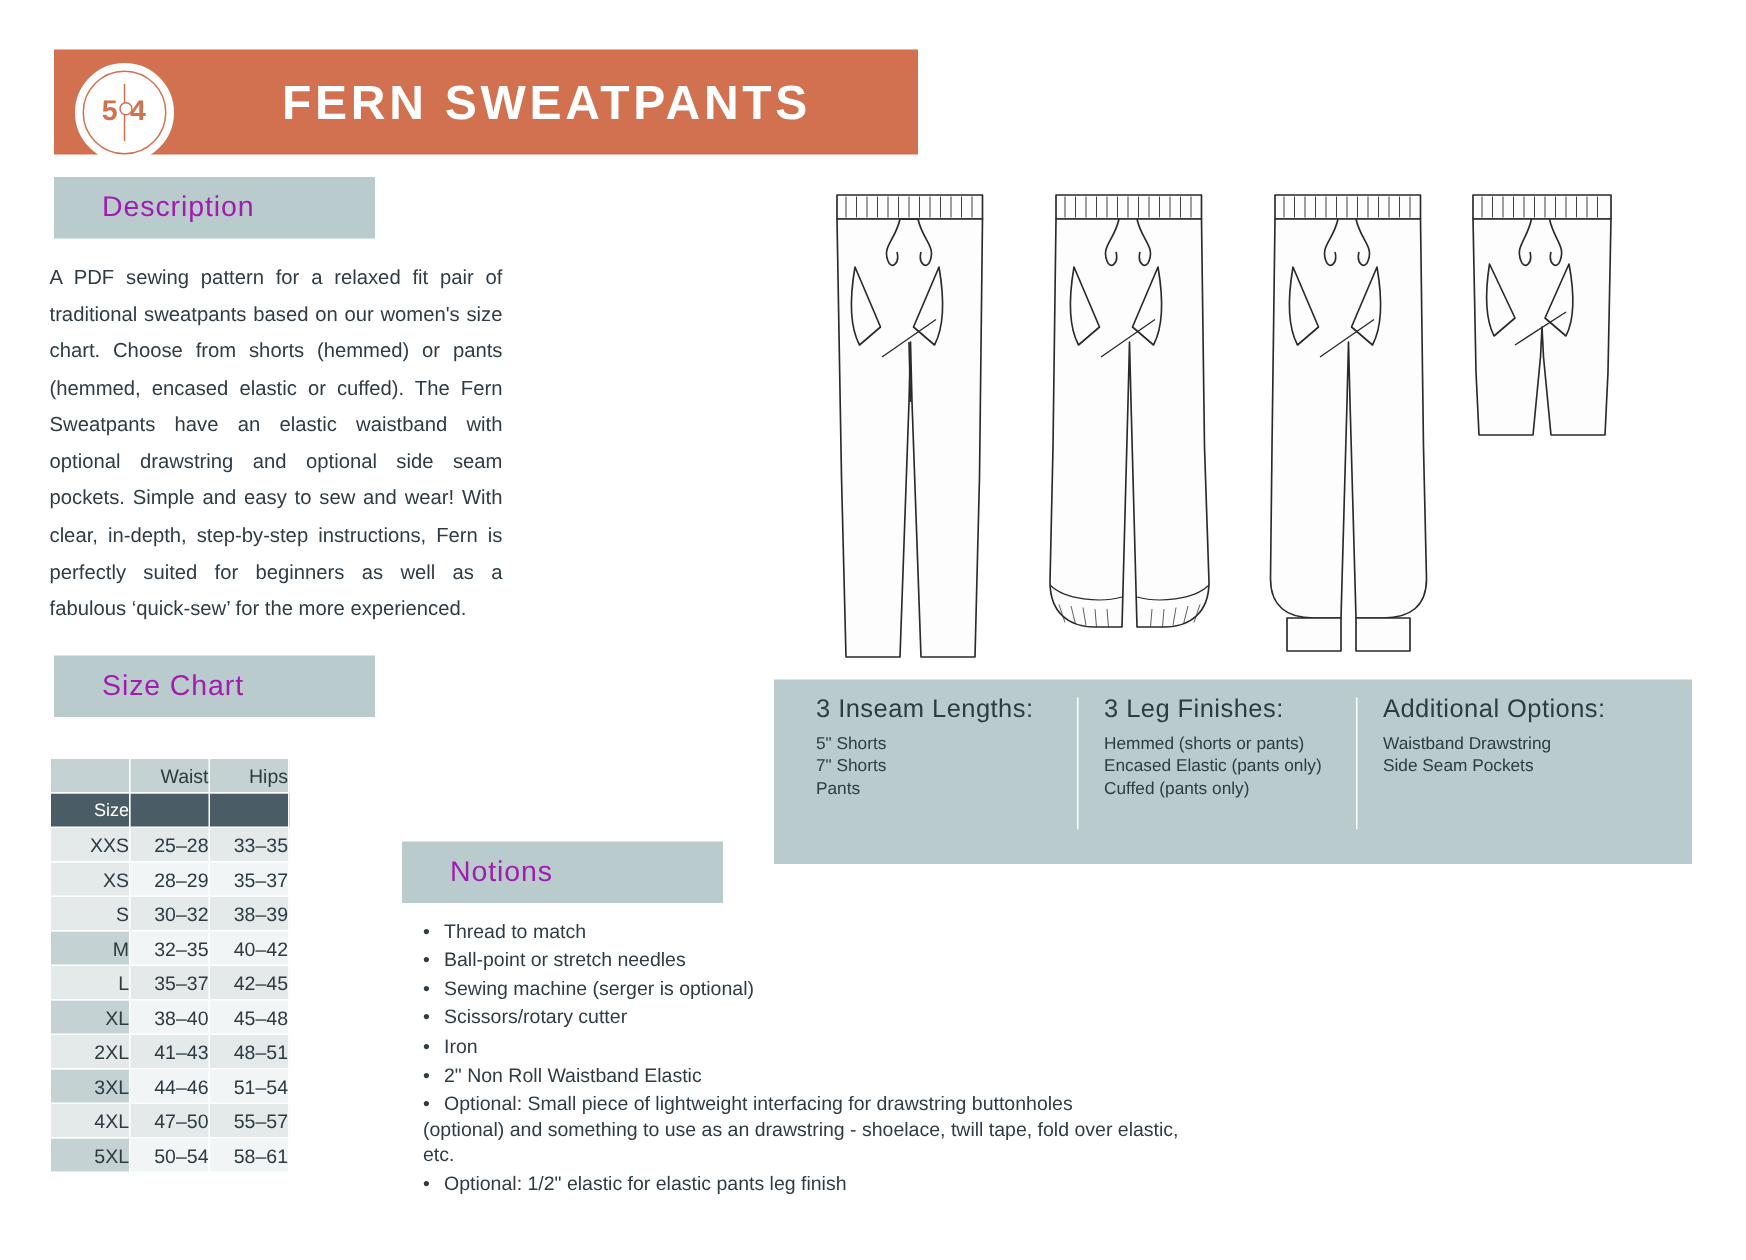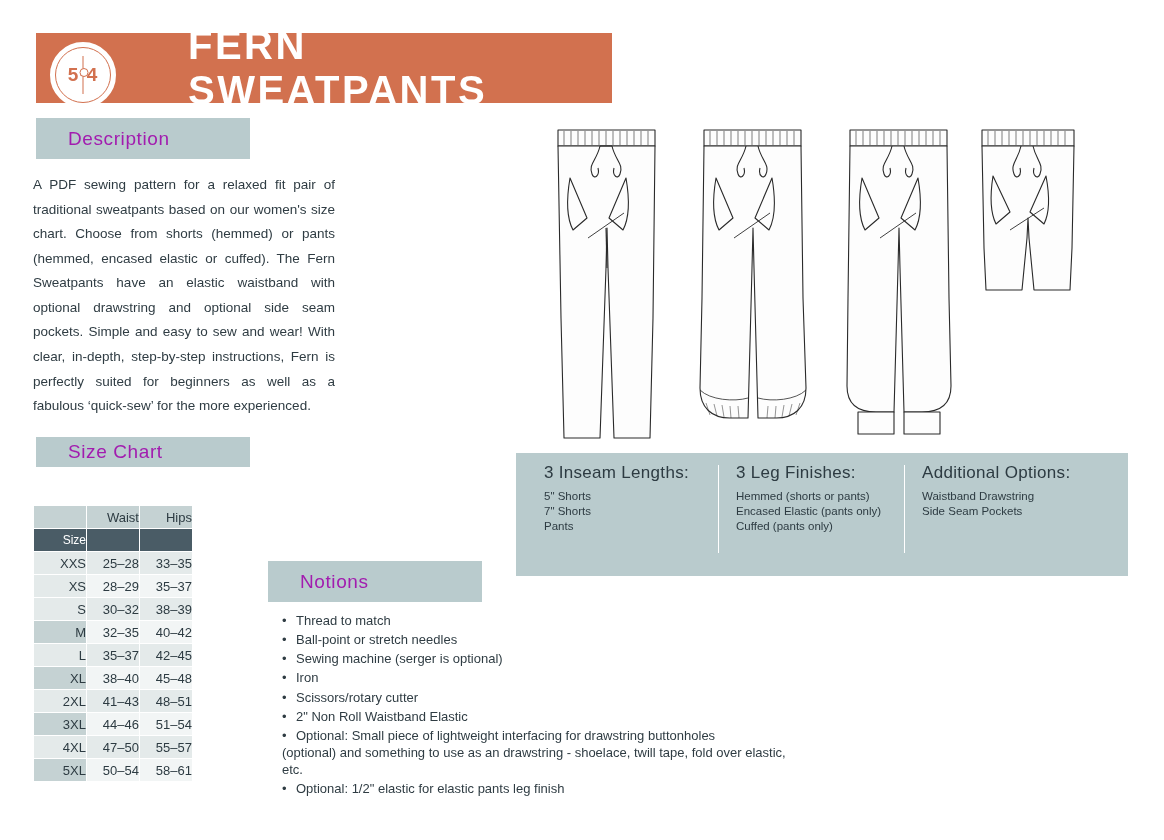--- a/index.html
+++ b/index.html
@@ -23,21 +23,21 @@
     top: 33px;
     width: 576px;
     height: 70px;
     background: #d2714f;
     display: flex;
     align-items: center;
   }
   .header-title {
     margin-left: 152px;
     color: #ffffff;
-    font-size: 40px;
+    font-size: 32px;
     letter-spacing: 2.5px;
     font-weight: bold;
   }
   .logo-circle {
     position: absolute;
     left: 50px;
     top: 42px;
     width: 62px;
     height: 62px;
     border-radius: 50%;
@@ -92,21 +92,21 @@
     display: flex;
     align-items: center;
   }
   .sec-head span {
     color: #a21caf;
     font-size: 19px;
     letter-spacing: 0.6px;
     padding-left: 32px;
   }
   #desc-head { left: 36px; top: 118px; width: 214px; height: 41px; }
-  #size-head { left: 36px; top: 437px; width: 214px; height: 30px; }
+  #size-head { left: 36px; top: 437px; width: 214px; height: 41px; }
   #notions-head { left: 268px; top: 561px; width: 214px; height: 41px; }
 
   
   .desc-body {
     position: absolute;
     left: 33px;
     top: 173px;
     width: 302px;
     font-size: 13.5px;
     line-height: 1.82;
@@ -323,22 +323,22 @@
   </div>
 </div>
 
 <div class="sec-head" id="notions-head">
   <span>Notions</span>
 </div>
 <div class="notions-list">
   <div><span class="bullet">•</span><span>Thread to match</span></div>
   <div><span class="bullet">•</span><span>Ball-point or stretch needles</span></div>
   <div><span class="bullet">•</span><span>Sewing machine (serger is optional)</span></div>
+  <div><span class="bullet">•</span><span>Scissors/rotary cutter</span></div>
   <div><span class="bullet">•</span><span>Iron</span></div>
-  <div><span class="bullet">•</span><span>Scissors/rotary cutter</span></div>
   <div><span class="bullet">•</span><span>2" Non Roll Waistband Elastic</span></div>
   <div><span class="bullet">•</span><span>Optional: Small piece of lightweight interfacing for drawstring buttonholes</span>
     <span class="cont">(optional) and something to use as an drawstring - shoelace, twill tape, fold over elastic, etc.</span>
   </div>
   <div><span class="bullet">•</span><span>Optional: 1/2" elastic for elastic pants leg finish</span></div>
 </div>
 
 <div class="illus">
   <svg width="600" height="340" viewBox="0 0 600 340">
     <g fill="#fdfdfd" stroke="#2a2a2a" stroke-width="1.1" stroke-linejoin="round">

